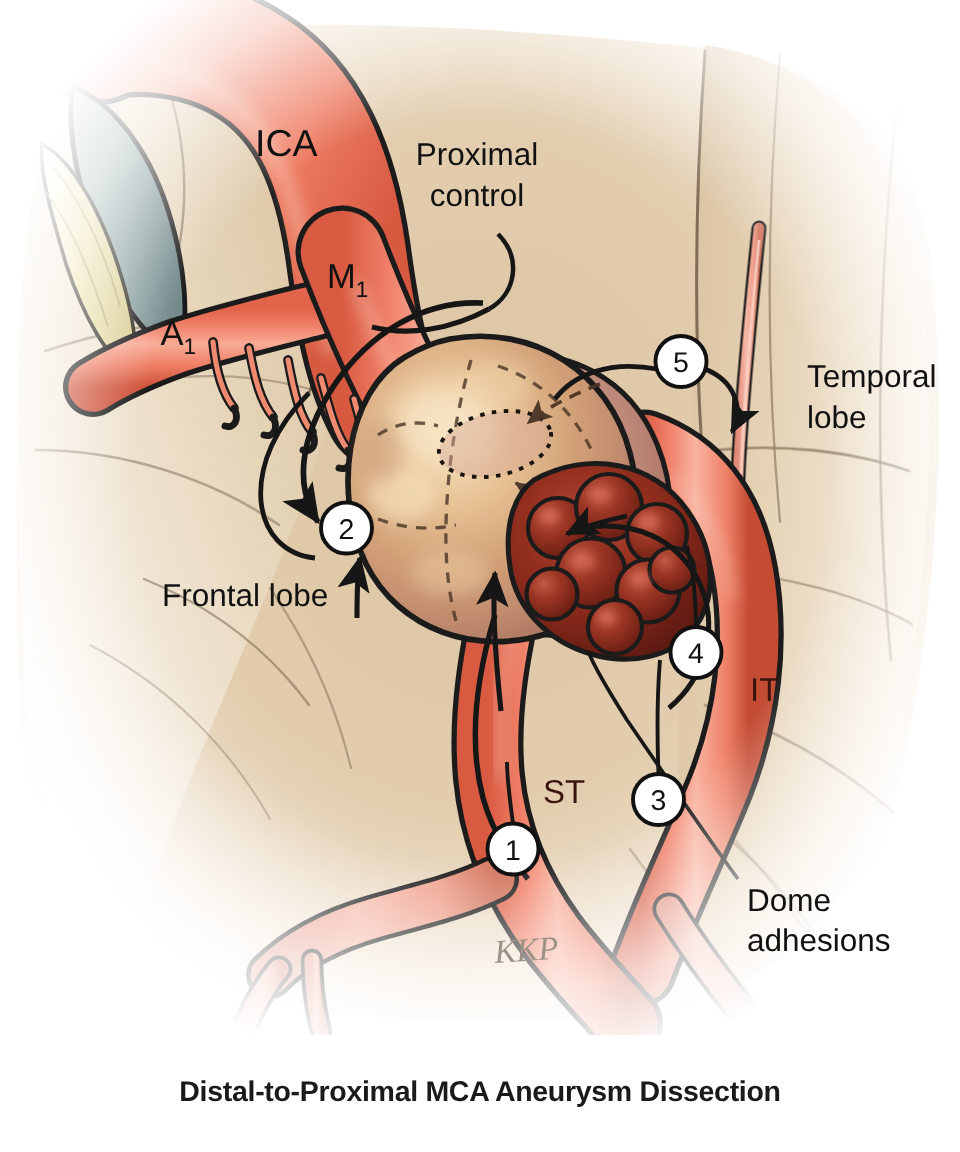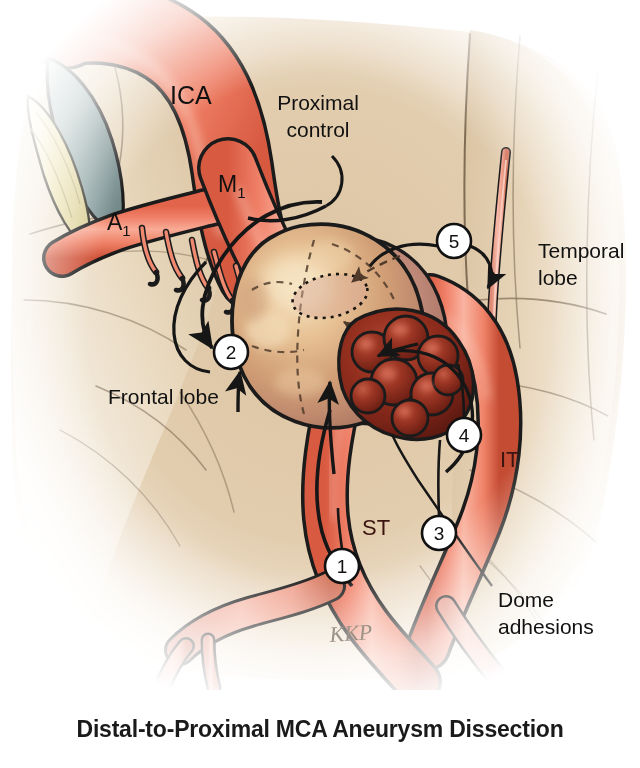--- a/index.html
+++ b/index.html
@@ -32,21 +32,21 @@
     top: 690px;
     width: 640px;
     height: 78px;
     display: flex;
     align-items: center;
     justify-content: center;
     background: #ffffff;
   }
   .caption-text {
     font-family: "Liberation Sans", sans-serif;
-    font-size: 23px;
+    font-size: 19px;
     font-weight: bold;
     color: #1a1a1a;
     letter-spacing: -0.2px;
     white-space: nowrap;
   }
   text.lbl {
     font-family: "Liberation Sans", sans-serif;
     fill: #111111;
   }
   text.lbl-dark {

